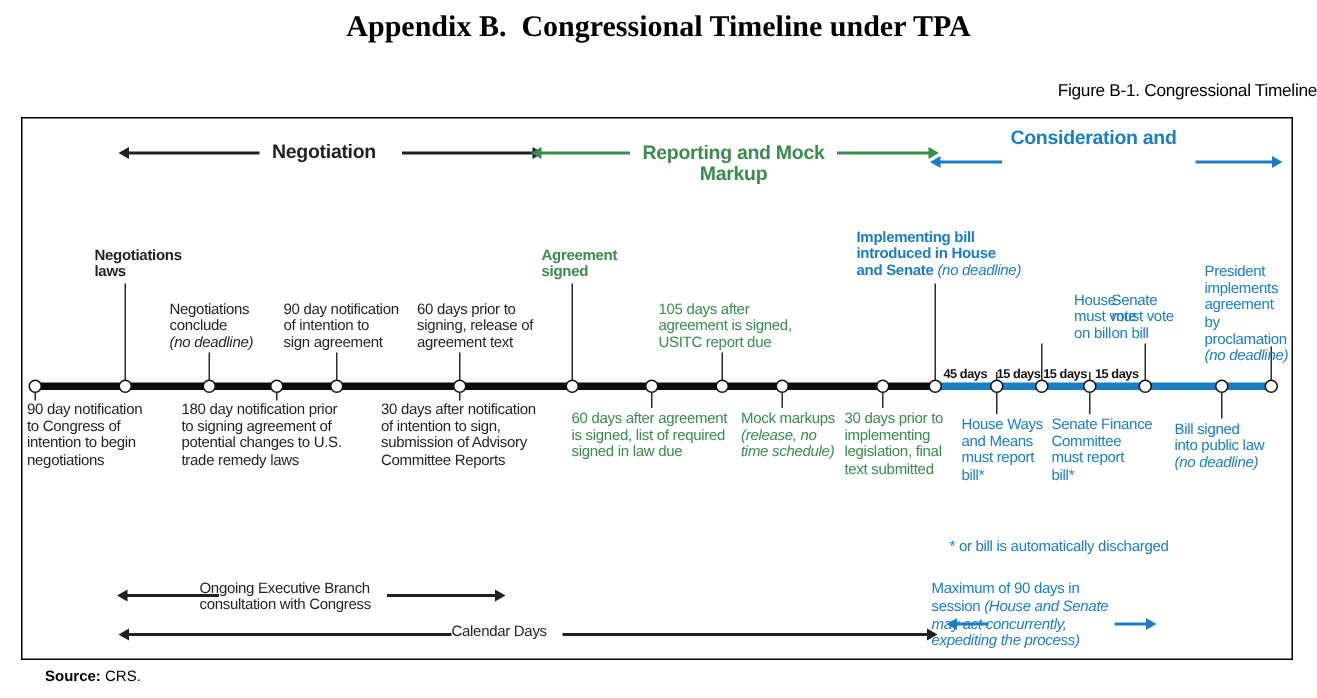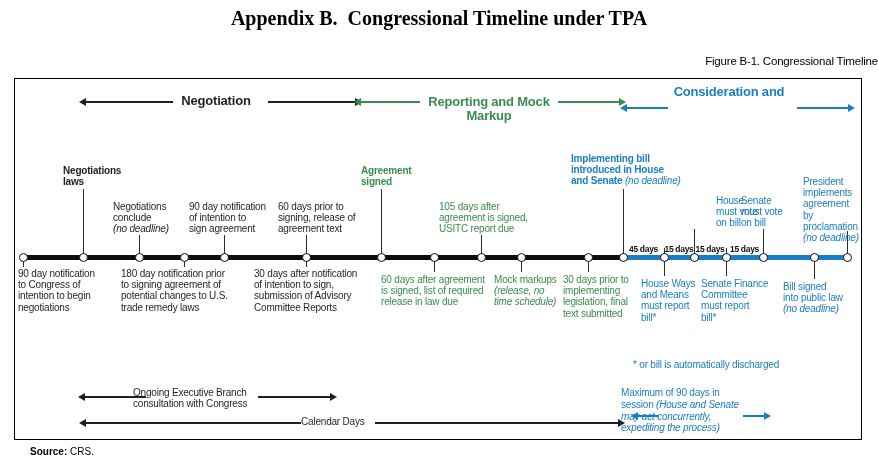--- a/index.html
+++ b/index.html
@@ -190,21 +190,21 @@
   </div>
   <div class="lbl" style="left:239px;top:189px;">
     <div>30 days after notification</div>
     <div>of intention to sign,</div>
     <div>submission of Advisory</div>
     <div>Committee Reports</div>
   </div>
   <div class="lbl g" style="left:366px;top:195px;">
     <div>60 days after agreement</div>
     <div>is signed, list of required</div>
-    <div>release in law due</div>
+    <div>signed in law due</div>
   </div>
   <div class="lbl g" style="left:479px;top:195px;">
     <div>Mock markups</div>
     <div class="it">(release, no</div>
     <div class="it">time schedule)</div>
   </div>
   <div class="lbl g" style="left:548px;top:195px;">
     <div>30 days prior to</div>
     <div>implementing</div>
     <div>legislation, final</div>

